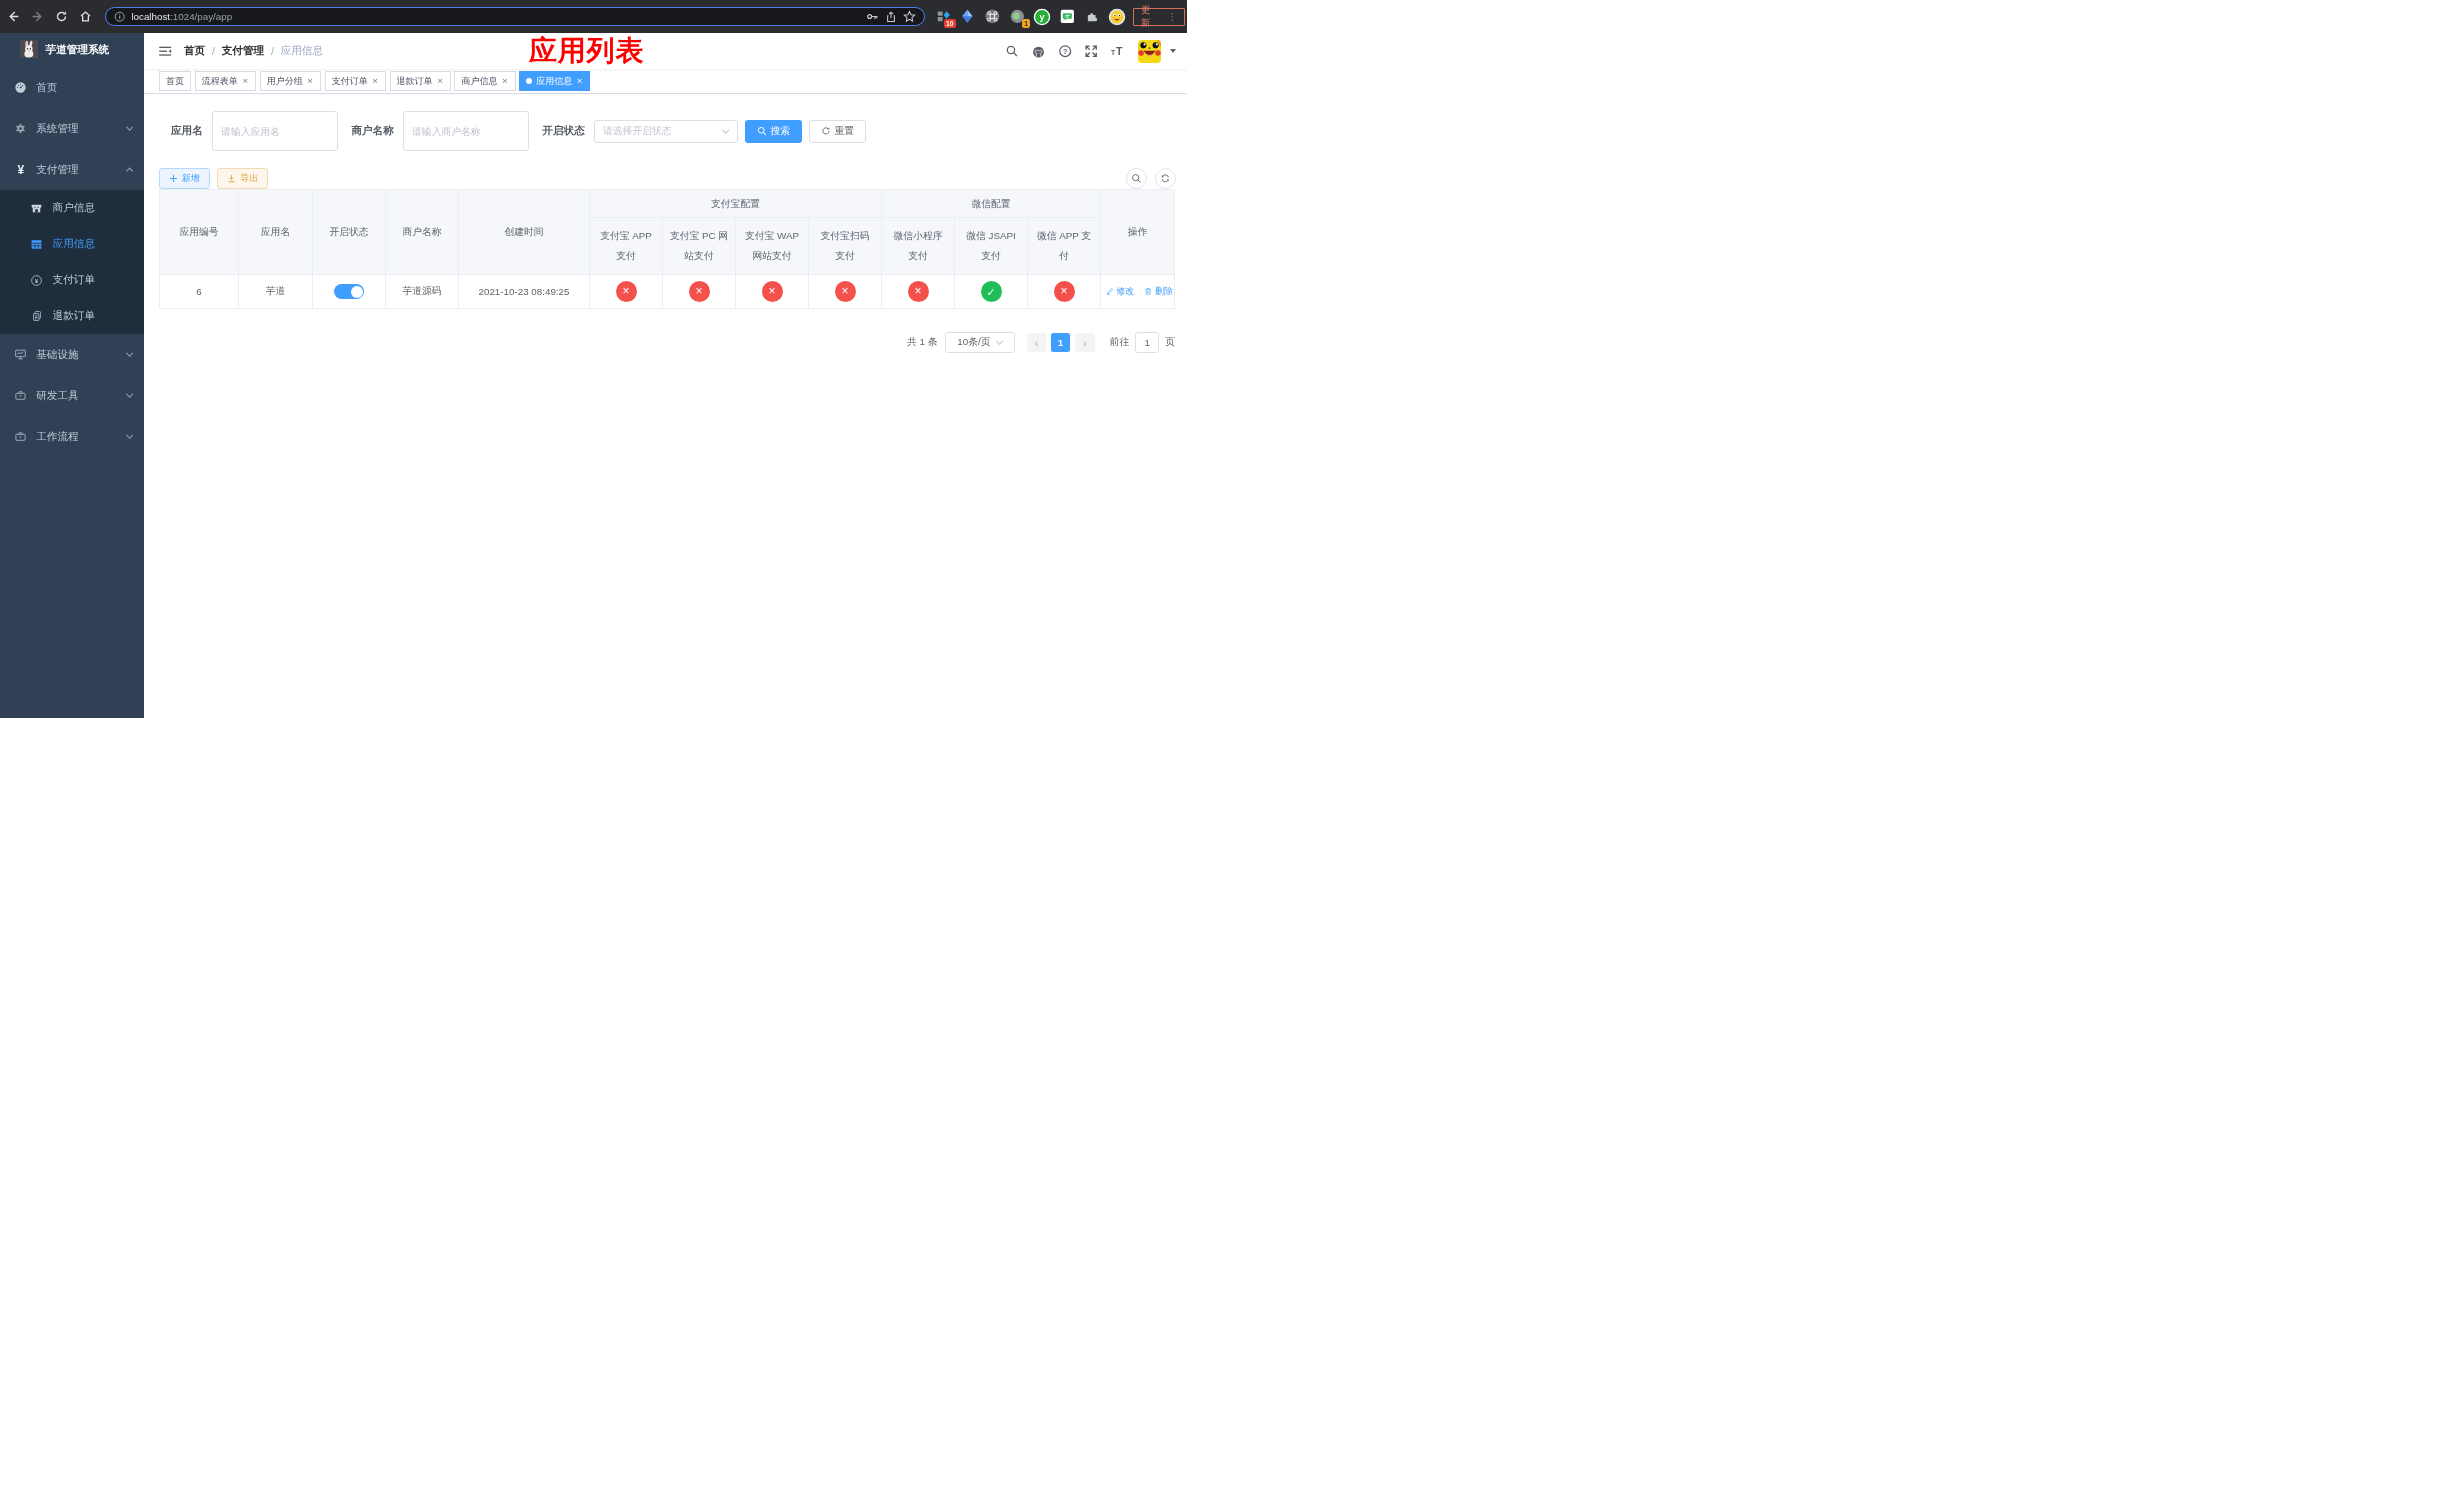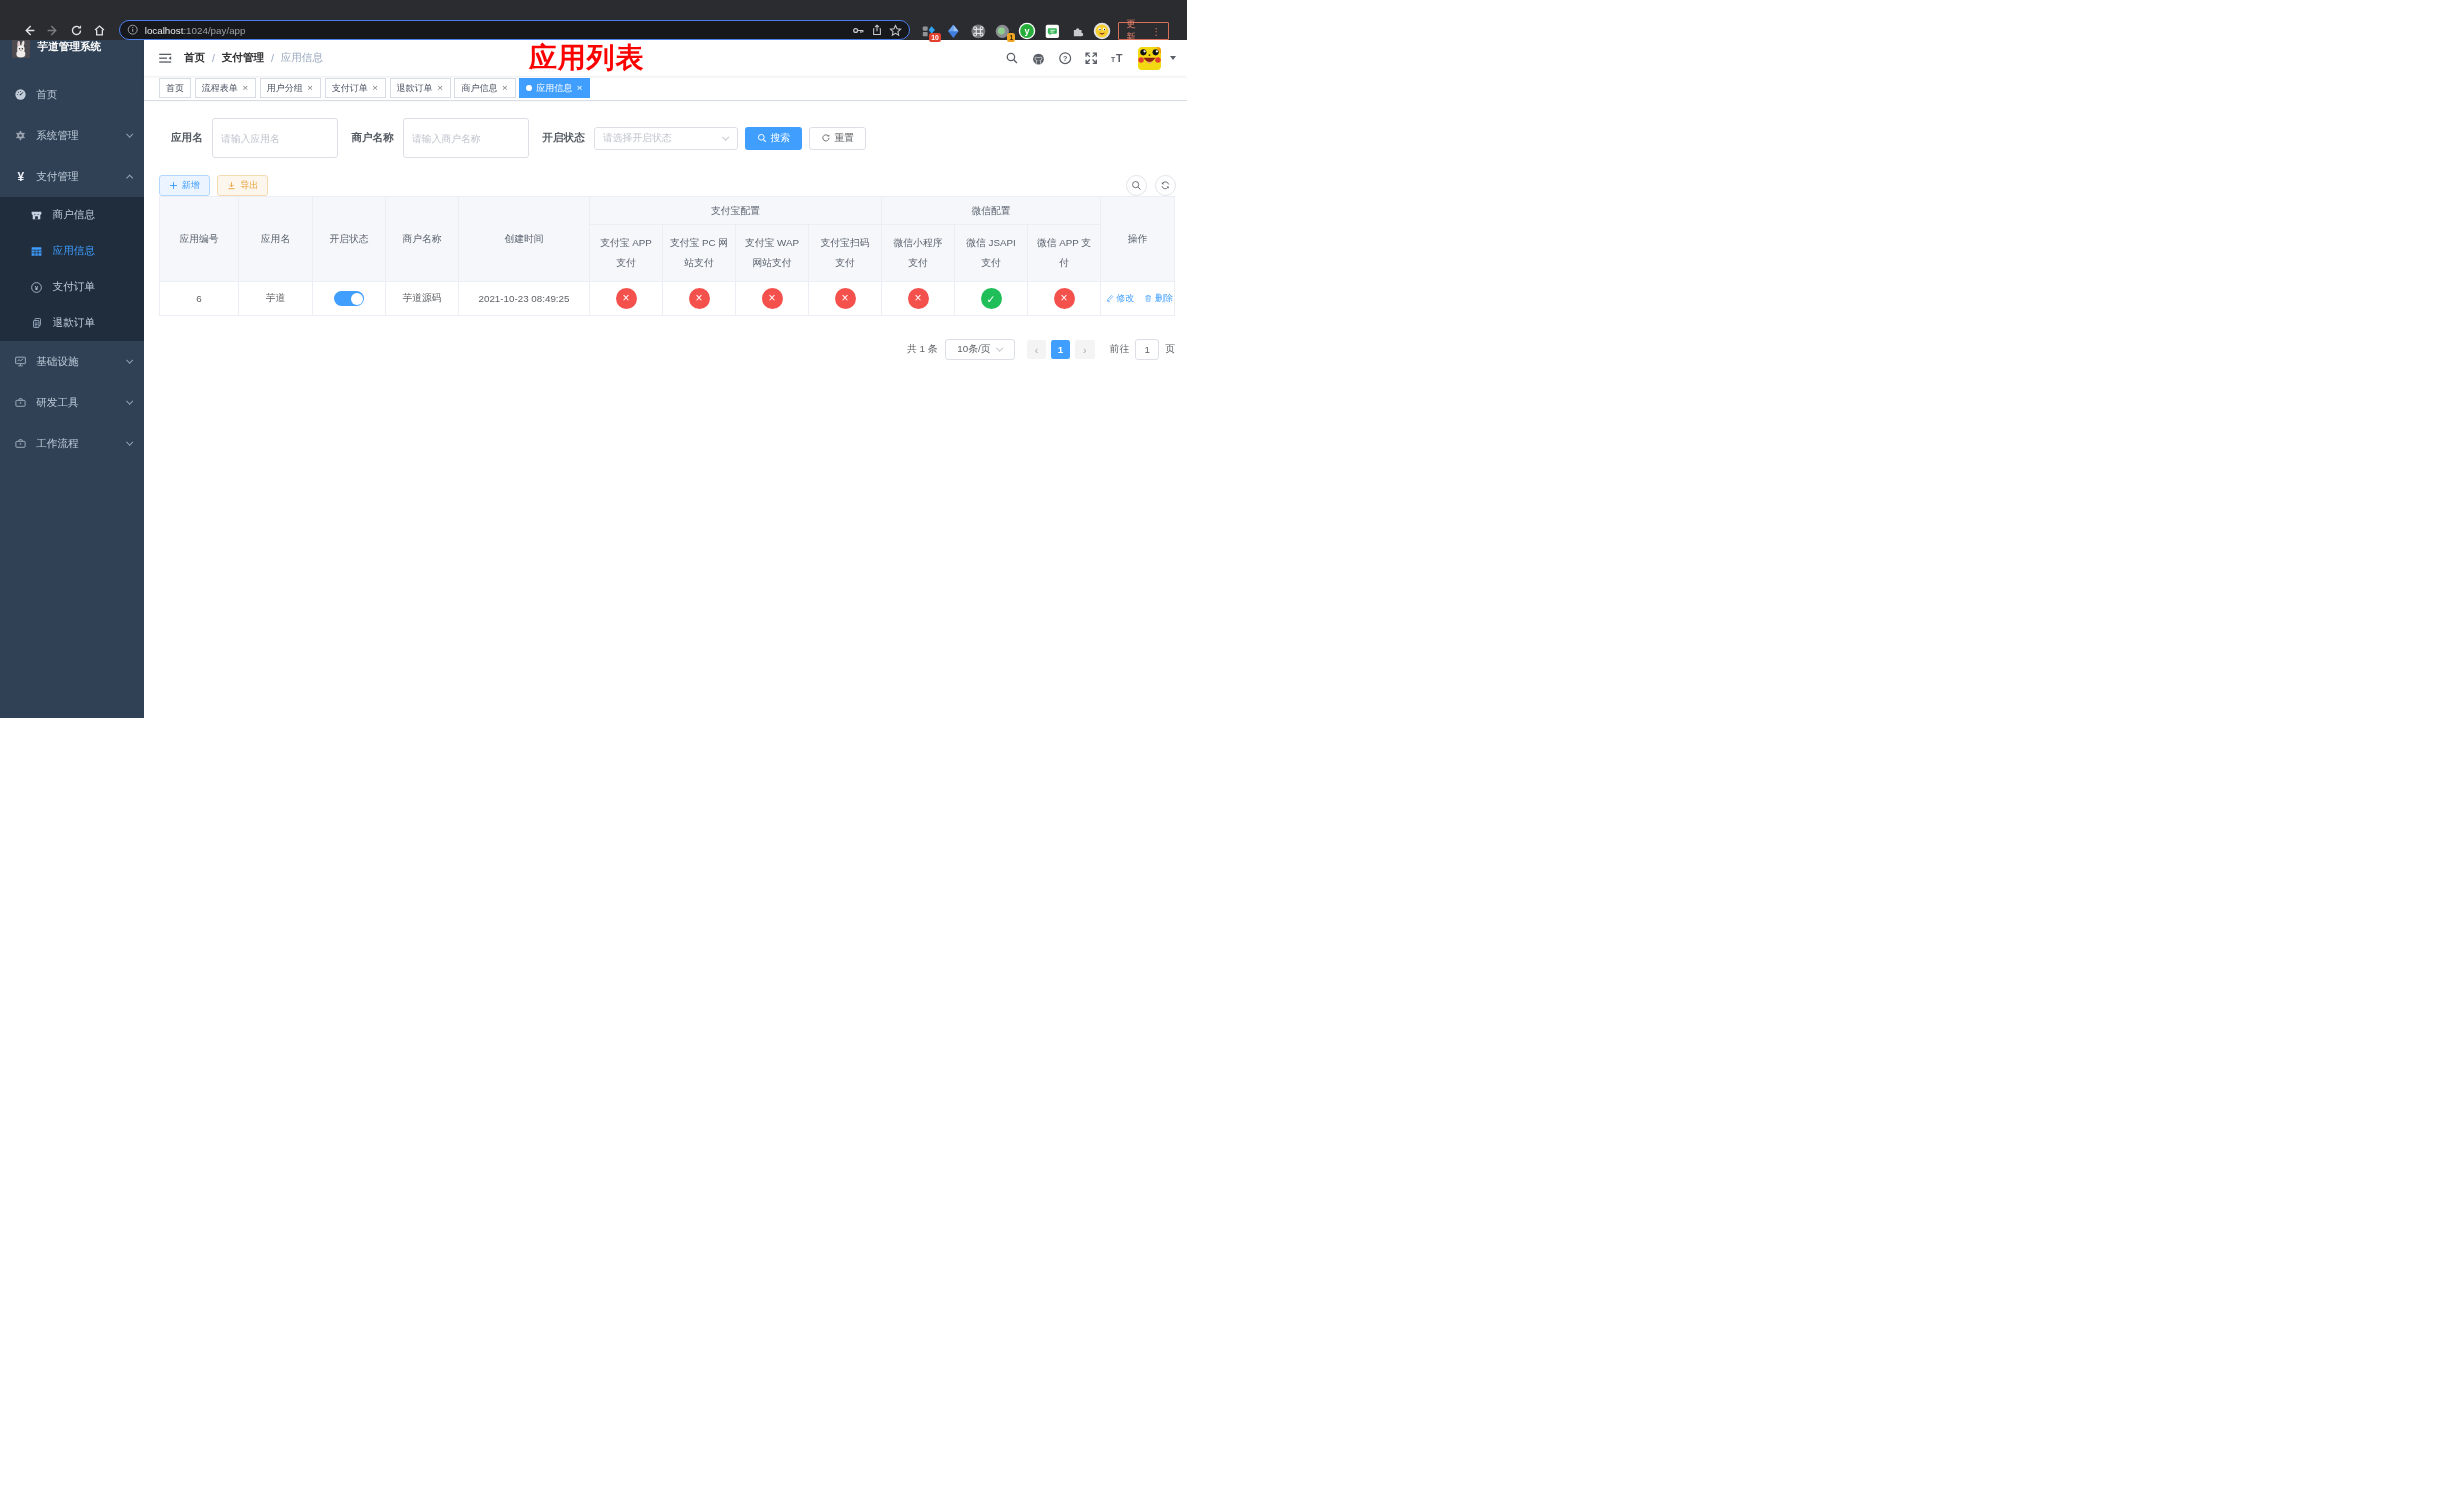--- a/index.html
+++ b/index.html
@@ -1,38 +1,38 @@
 <!DOCTYPE html>
 <html style="font-size:12px"><head>
 <meta charset="utf-8">
 <style>
   *{box-sizing:border-box;margin:0;padding:0}
   html,body{width:1187px;height:718px;overflow:hidden;background:#fff;
     font-family:"Liberation Sans","DejaVu Sans",sans-serif;}
   .page{width:1187px;height:718px;display:flex;flex-direction:column}
 
   
-  .browser{height:40px;background:#2b2c30;display:flex;align-items:flex-end;padding:0 18px;flex-shrink:0}
+  .browser{height:33px;background:#2b2c30;display:flex;align-items:center;padding:0 2px;flex-shrink:0}
   .bnav{width:19.7px;height:19.7px;border:none;background:transparent;display:flex;align-items:center;justify-content:center;border-radius:50%;margin:0 2.3px;cursor:pointer}
   .urlbar{width:833px;height:19.7px;margin:0 6px 0 7.6px;background:#17181b;border:1.5px solid #4c80f1;border-radius:10.6px;display:flex;align-items:center;padding:0 7.6px;gap:6px}
   .urltext{font-size:9.8px;color:#e8eaed;flex:1;white-space:nowrap}
   .urltext .path{color:#9aa0a6}
   .uicon{display:flex;align-items:center;justify-content:center}
   .exts{display:flex;align-items:center;gap:6.8px;margin-left:3px}
   .ext{width:18px;height:18px;position:relative;display:flex;align-items:center;justify-content:center;cursor:pointer}
   .badge{position:absolute;bottom:-2.3px;right:-3.8px;color:#fff;font-size:6.8px;line-height:9px;padding:0 2.3px;border-radius:2.3px;font-weight:700}
   .badge.red{background:#e2402f}
   .badge.orange{background:#f0a422;color:#3c2b00}
   .update{height:18px;margin-left:7.6px;border:1.1px solid #d96e59;border-radius:1px;color:#e07f69;font-size:9.5px;display:flex;align-items:center;gap:8px;padding:0 6.8px;background:transparent;cursor:pointer}
   .udots{font-size:9.8px;letter-spacing:0}
 
   
   .app{flex:1;display:flex;min-height:0}
   .sidebar{width:144px;background:#304156;color:#bfcbd9;flex-shrink:0;display:flex;flex-direction:column}
-  .logo-row{height:34px;display:flex;padding-left:12px;gap:7.6px;flex-shrink:0}
+  .logo-row{height:34px;display:flex;align-items:center;padding-left:20px;gap:7.6px;flex-shrink:0}
   .logo-title{color:#fff;font-weight:700;font-size:10.6px;white-space:nowrap}
   .mi{height:41px;display:flex;align-items:center;padding:0 12px 0 13.6px;font-size:10.6px;cursor:pointer}
   .mi .mic{width:13.6px;display:flex;justify-content:center;margin-right:9px;flex-shrink:0}
   .mil{white-space:nowrap}
   .chev{width:5.3px;height:5.3px;border-right:1.1px solid #99a4b2;border-bottom:1.1px solid #99a4b2;margin-left:auto;flex-shrink:0}
   .chev.down{transform:rotate(45deg) translate(-0.8px,-0.8px)}
   .chev.up{transform:rotate(-135deg) translate(-0.8px,-0.8px)}
   .submenu{background:#1f2d3d}
   .submenu .mi{height:36px;padding-left:30px}
   .mi.active{color:#409eff}

